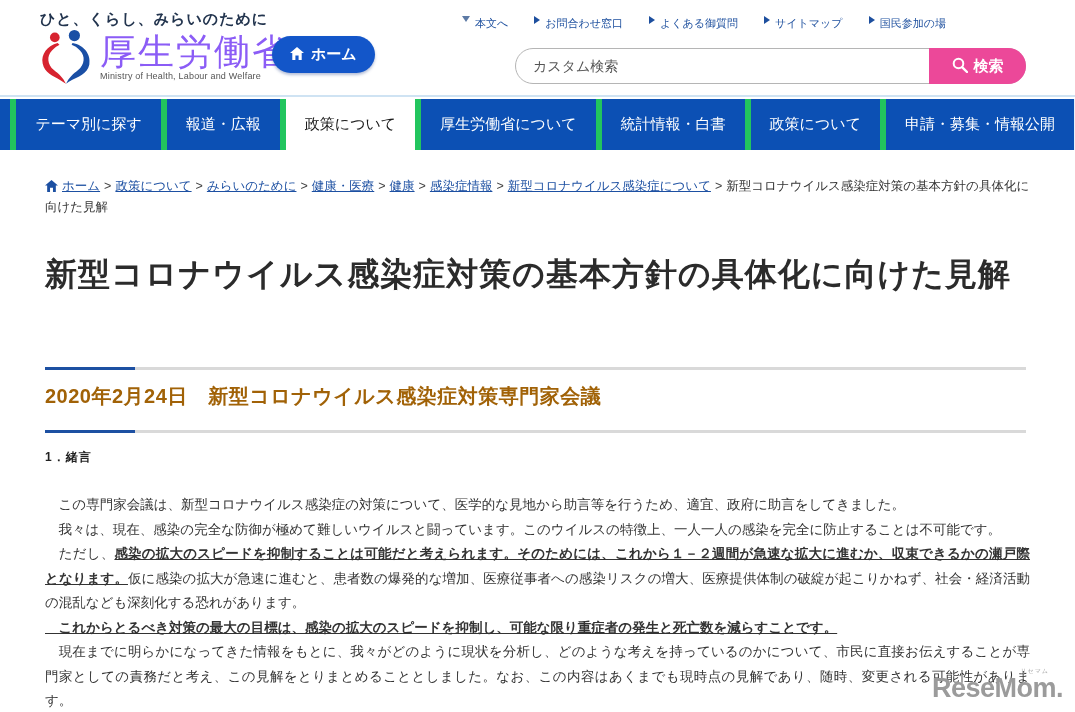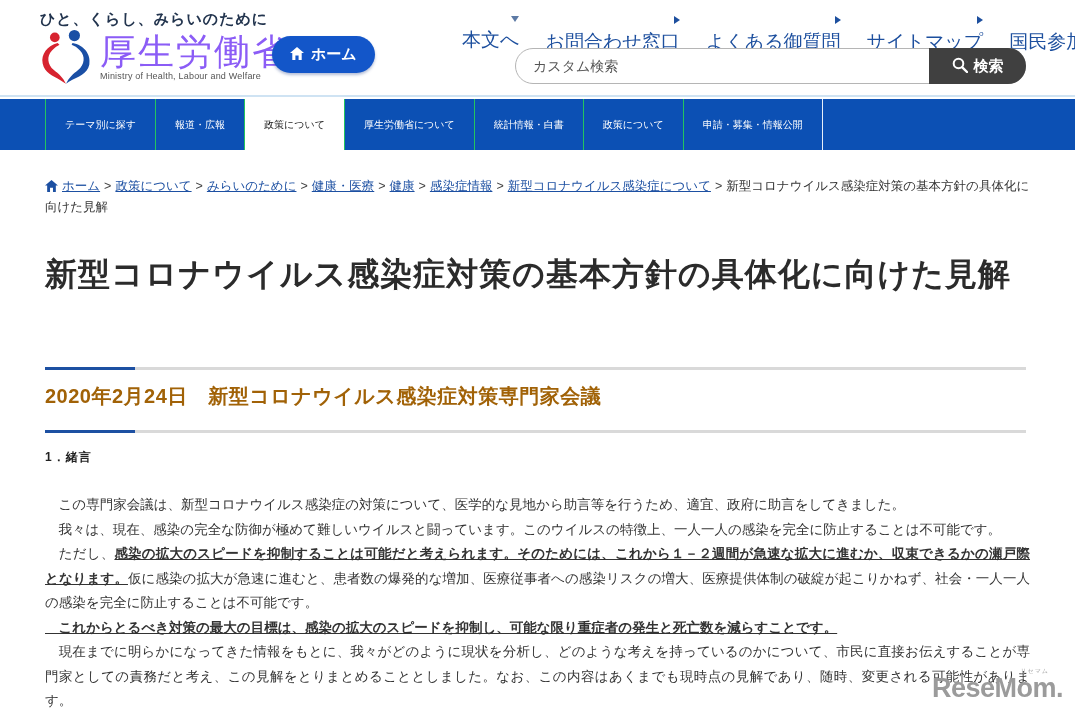--- a/index.html
+++ b/index.html
@@ -23,44 +23,44 @@
 
   .home-btn {
     position:absolute; left:272px; top:36px; height:37px; padding:0 18px;
     background:#1356c9; border-radius:19px; color:#fff; border:none;
     display:flex; align-items:center; gap:7px; font-size:15px; font-weight:bold;
     box-shadow:0 2px 3px rgba(40,70,140,0.35); cursor:pointer;
     font-family:inherit;
   }
 
   .utility { position:absolute; top:16px; left:462px; display:flex; gap:26px; white-space:nowrap; }
-  .utility a { display:flex; align-items:flex-end; gap:5px; font-size:19px; color:#1d4f9e; text-decoration:none; cursor:pointer;flex-direction:column; }
+  .utility a { display:flex; align-items:flex-start; gap:5px; font-size:11px; color:#1d4f9e; text-decoration:none; cursor:pointer; }
   .tri-right { width:0; height:0; border-top:4px solid transparent; border-bottom:4px solid transparent; border-left:6px solid #1d4f9e; display:inline-block; }
   .tri-down  { width:0; height:0; border-left:4px solid transparent; border-right:4px solid transparent; border-top:6px solid #5d7aa5; display:inline-block; }
 
   .searchbar { position:absolute; top:48px; left:515px; width:511px; height:36px; }
   .search-input {
     position:absolute; inset:0; width:100%; height:36px; border:1px solid #b5b5b5; border-radius:18px;
     padding:0 110px 0 17px; font-size:14px; color:#444; outline:none; background:#fff;
     font-family:inherit;
   }
   .search-input::placeholder { color:#555; opacity:1; }
   .search-btn {
     position:absolute; right:0; top:0; width:97px; height:36px; border:none;
-    background:#404040; border-radius:0 18px 18px 0; color:#fff; font-size:15px; font-weight:bold;
+    background:#ec4899; border-radius:0 18px 18px 0; color:#fff; font-size:15px; font-weight:bold;
     display:flex; align-items:center; justify-content:center; gap:6px; cursor:pointer;
     font-family:inherit;
   }
 
   
   .nav { position:absolute; top:99px; left:0; width:1075px; height:51px; background:#0c50b4; display:flex; align-items:stretch; }
   .nav-spacer { width:45px; }
   .nav-item {
-    display:flex; align-items:center; padding:0 19px; color:#fff; font-size:10px;
-    border-left:1px solid #22c55e; cursor:pointer; white-space:nowrap;
+    display:flex; align-items:center; padding:0 19px; color:#fff; font-size:15px;
+    border-left:6px solid #22c55e; cursor:pointer; white-space:nowrap;
   }
   .nav-item:last-of-type { border-right:1px solid #e8f0fa; }
   .nav-item.active { background:#fff; color:#1a1a1a; }
 
   
   .breadcrumb { position:absolute; top:177px; left:45px; width:985px; font-size:12.5px; line-height:19px; color:#333; }
   .breadcrumb a { color:#1d50a2; text-decoration:underline; cursor:pointer; }
   .bc-sep { color:#444; margin:0 4px; }
   .bc-home-icon { display:inline-block; vertical-align:-2px; margin-right:4px; }
 
@@ -171,20 +171,20 @@
 
 <div class="rule rule-1"></div>
 <h2 class="date-heading">2020年2月24日　新型コロナウイルス感染症対策専門家会議</h2>
 <div class="rule rule-2"></div>
 
 <h3 class="section-heading">1．緒言</h3>
 
 <div class="body-text">
   <p><span>　この専門家会議は、新型コロナウイルス感染症の対策について、医学的な見地から助言等を行うため、適宜、政府に助言をしてきました。</span></p>
   <p><span>　我々は、現在、感染の完全な防御が極めて難しいウイルスと闘っています。このウイルスの特徴上、一人一人の感染を完全に防止することは不可能です。</span></p>
-  <p><span>　ただし、</span><span class="em-u">感染の拡大のスピードを抑制することは可能だと考えられます。そのためには、これから１－２週間が急速な拡大に進むか、収束できるかの瀬戸際となります。</span><span>仮に感染の拡大が急速に進むと、患者数の爆発的な増加、医療従事者への感染リスクの増大、医療提供体制の破綻が起こりかねず、社会・一人一人の感染を完全に防止することは不可能です。</span></p>
+  <p><span>　ただし、</span><span class="em-u">感染の拡大のスピードを抑制することは可能だと考えられます。そのためには、これから１－２週間が急速な拡大に進むか、収束できるかの瀬戸際となります。</span><span>仮に感染の拡大が急速に進むと、患者数の爆発的な増加、医療従事者への感染リスクの増大、医療提供体制の破綻が起こりかねず、社会・経済活動の混乱なども深刻化する恐れがあります。</span></p>
   <p><span class="em-u">　これからとるべき対策の最大の目標は、感染の拡大のスピードを抑制し、可能な限り重症者の発生と死亡数を減らすことです。</span></p>
   <p><span>　現在までに明らかになってきた情報をもとに、我々がどのように現状を分析し、どのような考えを持っているのかについて、市民に直接お伝えすることが専門家としての責務だと考え、この見解をとりまとめることとしました。なお、この内容はあくまでも現時点の見解であり、随時、変更される可能性があります。</span></p>
 </div>
 
 <div class="watermark">
   <span class="ruby">リセマム</span><span>ReseMom</span><span>.</span>
 </div>
 
 </body></html>

